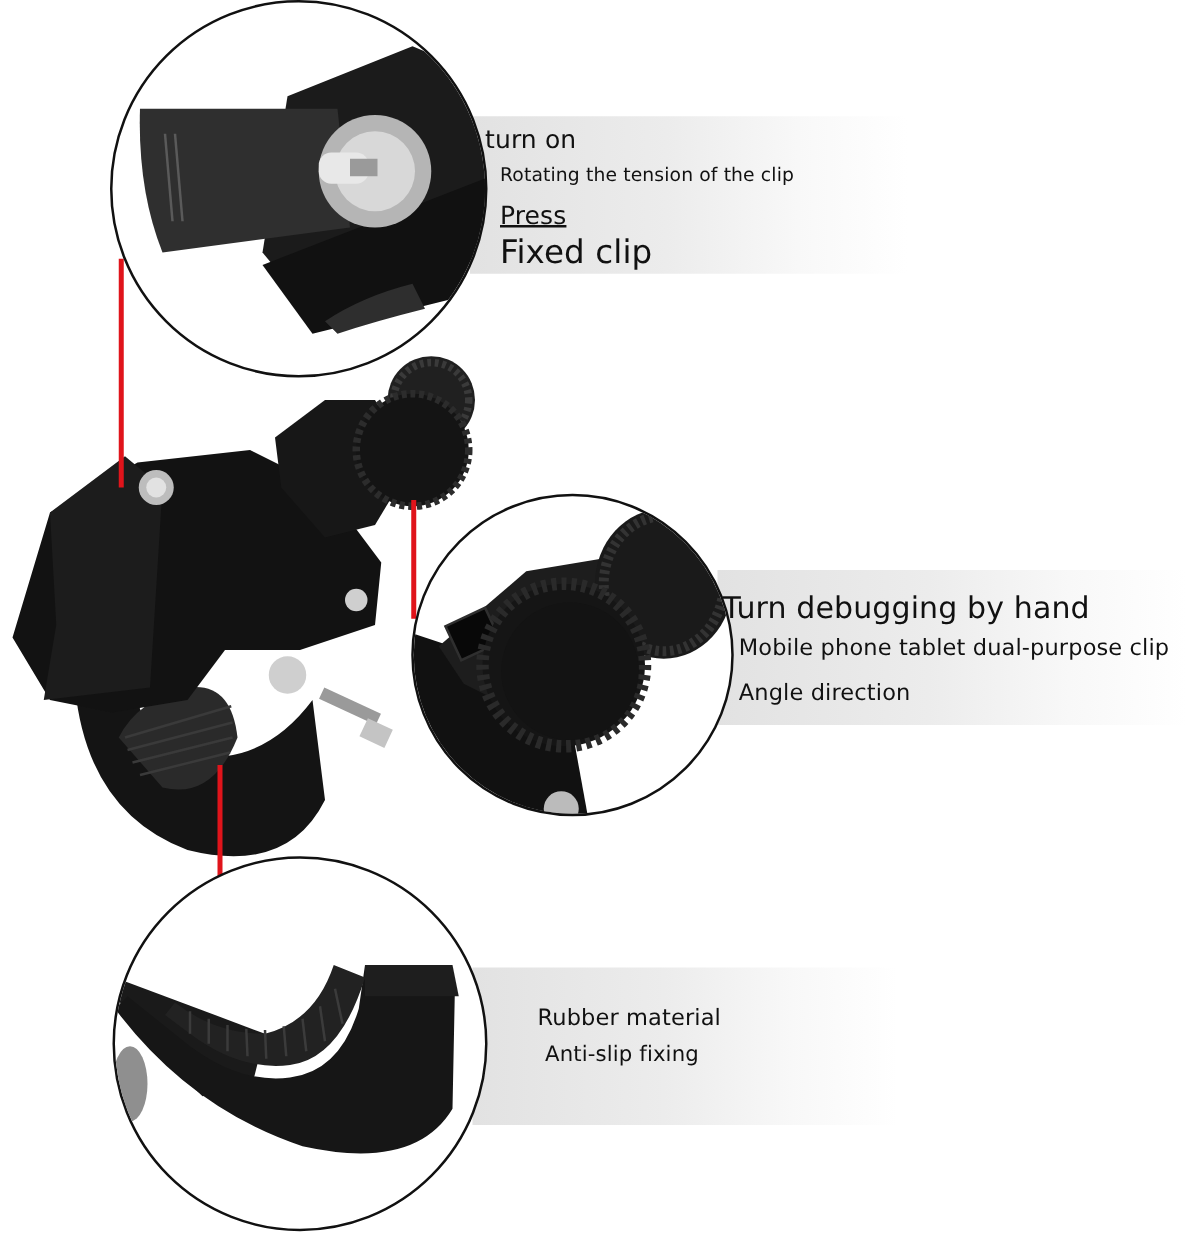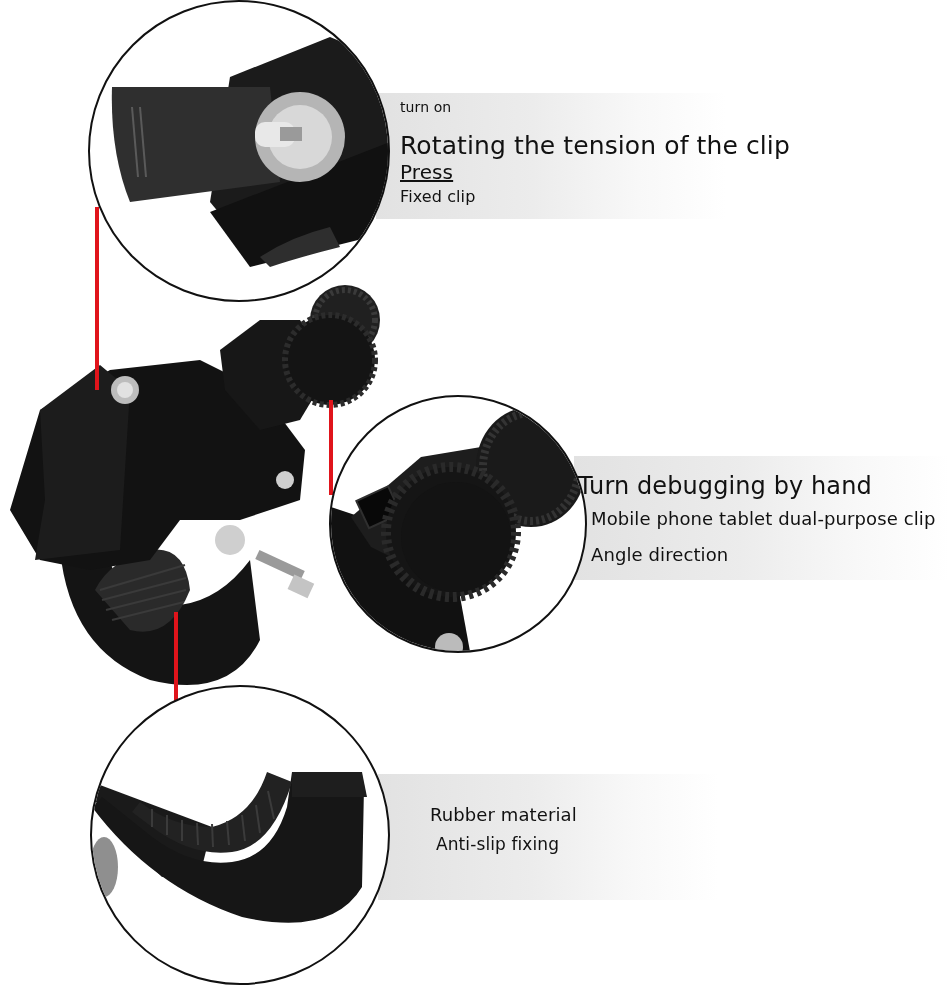--- a/index.html
+++ b/index.html
@@ -20,24 +20,24 @@
       box-sizing: border-box;
     }
     .red-line { position: absolute; width: 4px; background: #e0141b; }
 
     .part { position: absolute; }
   </style>
 </head>
 <body>
 
 <div class="panel" style="left:376px; top:93px; width:350px; height:126px;">
-  <div class="line" style="left:24px; top:6px; font-size:14px;">turn on</div>
-  <div class="line" style="left:24px; top:38px; font-size:25px;">Rotating the tension of the clip</div>
+  <div class="line" style="left:12px; top:6px; font-size:20px;">turn on</div>
+  <div class="line" style="left:24px; top:38px; font-size:15px;">Rotating the tension of the clip</div>
   <div class="line" style="left:24px; top:67px; font-size:20px;text-decoration:underline;">Press</div>
-  <div class="line" style="left:24px; top:94px; font-size:16px;">Fixed clip</div>
+  <div class="line" style="left:24px; top:94px; font-size:26px;">Fixed clip</div>
 </div>
 
 <div class="panel" style="left:574px; top:456px; width:375px; height:124px;">
   <div class="line" style="left:4px; top:16px; font-size:24px;">Turn debugging by hand</div>
   <div class="line" style="left:17px; top:52px; font-size:18px;">Mobile phone tablet dual-purpose clip</div>
   <div class="line" style="left:17px; top:88px; font-size:18px;">Angle direction</div>
 </div>
 
 <div class="panel" style="left:378px; top:774px; width:340px; height:126px;">
   <div class="line" style="left:52px; top:30px; font-size:18px;">Rubber material</div>

